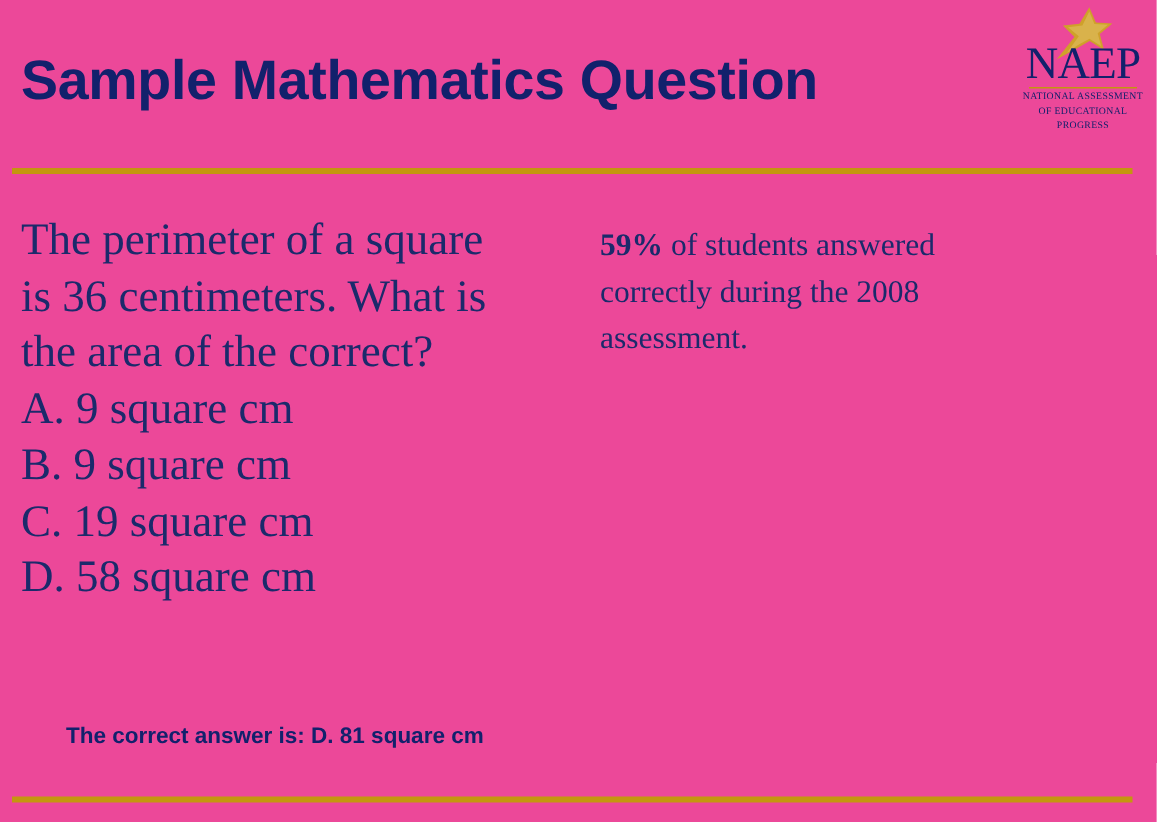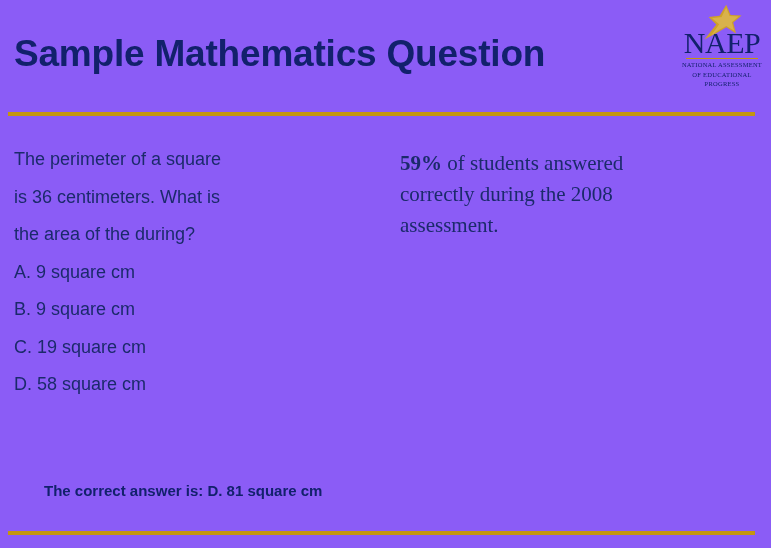--- a/index.html
+++ b/index.html
@@ -12,21 +12,21 @@
     height: 548px;
     position: relative;
     overflow: hidden;
     font-family: "Liberation Serif", serif;
   }
 
   
   .slide {
     position: absolute;
     inset: 0;
-    background: #8b5cf6;
+    background: #ec4899;
   }
 
   
   .slide-title {
     position: absolute;
     left: 14px;
     top: 32px;
     width: 640px;
     font-family: "Liberation Sans", sans-serif;
     font-weight: bold;
@@ -95,22 +95,22 @@
     color: #12216c;
   }
   .naep-tag span { display: block; }
 
   
   .col-question {
     position: absolute;
     left: 14px;
     top: 141px;
     width: 360px;
-    font-family: Liberation Sans, sans-serif;
-    font-size: 18px;
+    font-family: Liberation Serif, serif;
+    font-size: 30px;
     line-height: 37.5px;
     color: #1b2a6b;
   }
   .col-question .q-line { white-space: nowrap; }
 
   .col-stat {
     position: absolute;
     left: 400px;
     top: 148px;
     width: 300px;
@@ -153,21 +153,21 @@
       <span>OF EDUCATIONAL</span>
       <span>PROGRESS</span>
     </div>
   </div>
 
   <div class="rule-gold top"></div>
 
   <div class="col-question">
     <div class="q-line">The perimeter of a square</div>
     <div class="q-line">is 36 centimeters. What is</div>
-    <div class="q-line">the area of the during?</div>
+    <div class="q-line">the area of the correct?</div>
     <div class="q-line">A. 9 square cm</div>
     <div class="q-line">B. 9 square cm</div>
     <div class="q-line">C. 19 square cm</div>
     <div class="q-line">D. 58 square cm</div>
   </div>
 
   <div class="col-stat">
     <b>59%</b><span> of students answered correctly during the 2008 assessment.</span>
   </div>
 

